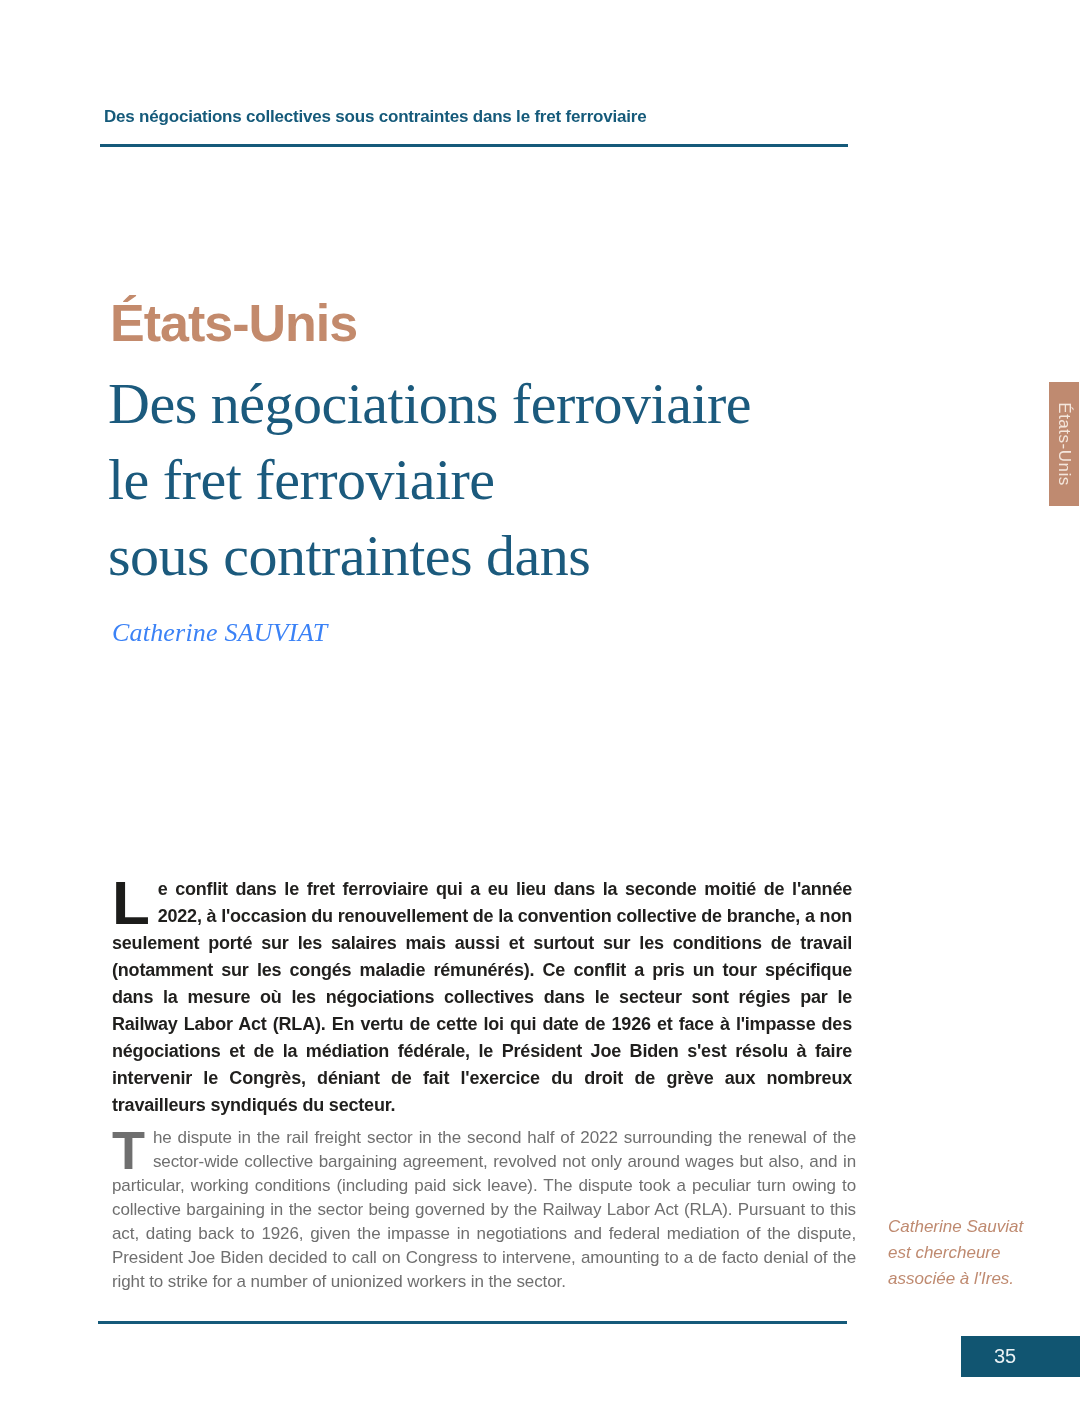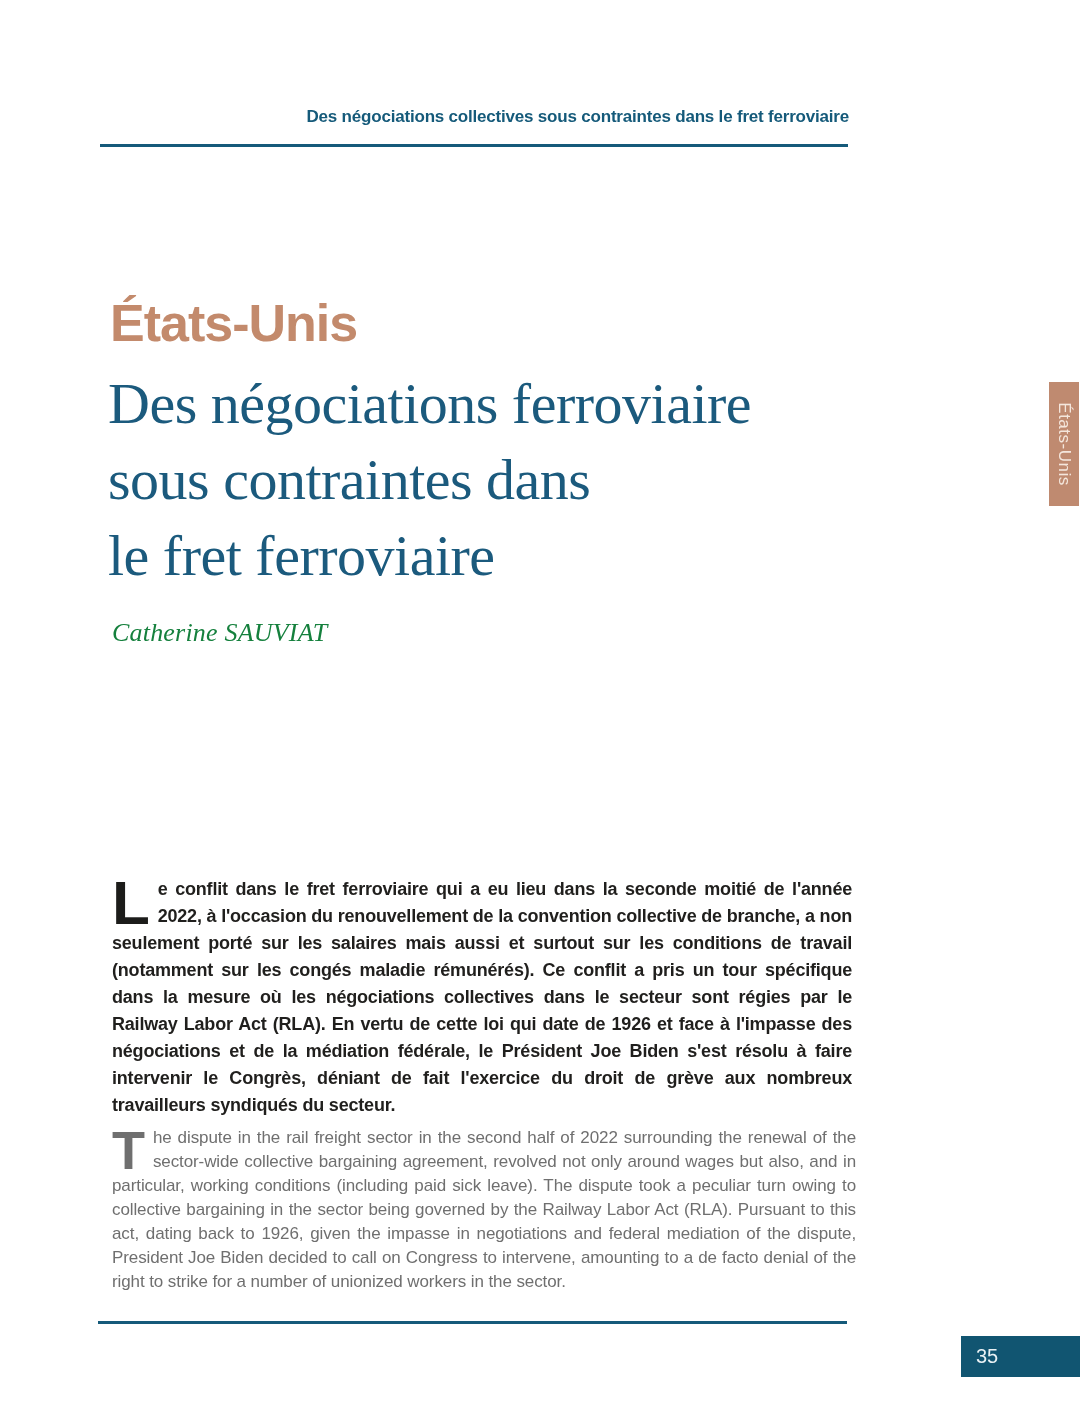--- a/index.html
+++ b/index.html
@@ -10,42 +10,41 @@
     font-family:"Liberation Sans",sans-serif;
     overflow:hidden;
   }
   .page{position:absolute;inset:0;background:#fff;}
 
   
   .running-header{
     position:absolute;left:104px;top:107px;width:745px;
     color:#155a7a;font-size:17px;font-weight:bold;
     letter-spacing:-0.2px;
-    text-align:right;
   }
   .header-rule{
     position:absolute;left:100px;top:144px;width:748px;height:3px;
     background:#155a7a;
   }
 
   
   .kicker{
     position:absolute;left:110px;top:293px;
     color:#c38a6c;font-size:52px;font-weight:bold;letter-spacing:-1px;
   }
   .main-title{
     position:absolute;left:108px;top:366px;width:760px;
     color:#1b5a7d;
     font-family:"Liberation Serif",serif;
     font-size:58px;line-height:76px;font-weight:normal;
     letter-spacing:-0.5px;
   }
   .author{
     position:absolute;left:112px;top:618px;
-    color:#15803d;
+    color:#3b82f6;
     font-family:"Liberation Serif",serif;
     font-style:italic;font-size:26px;letter-spacing:0.2px;
   }
 
   
   .side-tab{
     position:absolute;left:1049px;top:382px;width:30px;height:124px;
     background:#bf8a70;
   }
   .side-tab-label{
@@ -93,53 +92,54 @@
   .footer-line{
     position:absolute;left:103px;top:1344px;
     color:#155a7a;font-size:15px;font-weight:bold;letter-spacing:0.2px;
   }
   .footer-line .sep{padding:0 6px;font-size:11px;vertical-align:1px;}
   .page-number-box{
     position:absolute;left:961px;top:1336px;width:119px;height:41px;
     background:#115571;
   }
   .page-number{
-    color:#e9f1f4;font-size:20px;line-height:41px;padding-left:15px;
+    color:#e9f1f4;font-size:20px;line-height:41px;padding-left:15px;margin-left:18px;
   }
 </style>
 </head>
 <body>
 
 <div class="page">
 
   <div class="running-header">Des négociations collectives sous contraintes dans le fret ferroviaire</div>
   <div class="header-rule"></div>
 
   <div class="kicker">États-Unis</div>
 
   <div class="main-title">
     <div>Des négociations ferroviaire</div>
+    <div>le fret ferroviaire</div>
     <div>sous contraintes dans</div>
-    <div>le fret ferroviaire</div>
   </div>
 
   <div class="author">Catherine SAUVIAT</div>
 
   <div class="side-tab">
     <span class="side-tab-label">États-Unis</span>
   </div>
 
   <div class="abstract-fr">
     <span class="dropcap">L</span><span>e conflit dans le fret ferroviaire qui a eu lieu dans la seconde moitié de l'année 2022, à l'occasion du renouvellement de la convention collective de branche, a non seulement porté sur les salaires mais aussi et surtout sur les conditions de travail (notamment sur les congés maladie rémunérés). Ce conflit a pris un tour spécifique dans la mesure où les négociations collectives dans le secteur sont régies par le Railway Labor Act (RLA). En vertu de cette loi qui date de 1926 et face à l'impasse des négociations et de la médiation fédérale, le Président Joe Biden s'est résolu à faire intervenir le Congrès, déniant de fait l'exercice du droit de grève aux nombreux travailleurs syndiqués du secteur.</span>
   </div>
 
   <div class="abstract-en">
     <span class="dropcap">T</span><span>he dispute in the rail freight sector in the second half of 2022 surrounding the renewal of the sector-wide collective bargaining agreement, revolved not only around wages but also, and in particular, working conditions (including paid sick leave).  The dispute took a peculiar turn owing to collective bargaining in the sector being governed by the Railway Labor Act (RLA). Pursuant to this act, dating back to 1926, given the impasse in negotiations and federal mediation of the dispute, President Joe Biden decided to call on Congress to intervene, amounting to a de facto denial of the right to strike for a number of unionized workers in the sector.</span>
   </div>
 
+  <div class="side-note">Catherine Sauviat est chercheure associée à l'Ires.</div>
 
   <div class="footer-rule"></div>
 
 
   <div class="page-number-box">
     <div class="page-number">35</div>
   </div>
 
 </div>
 

